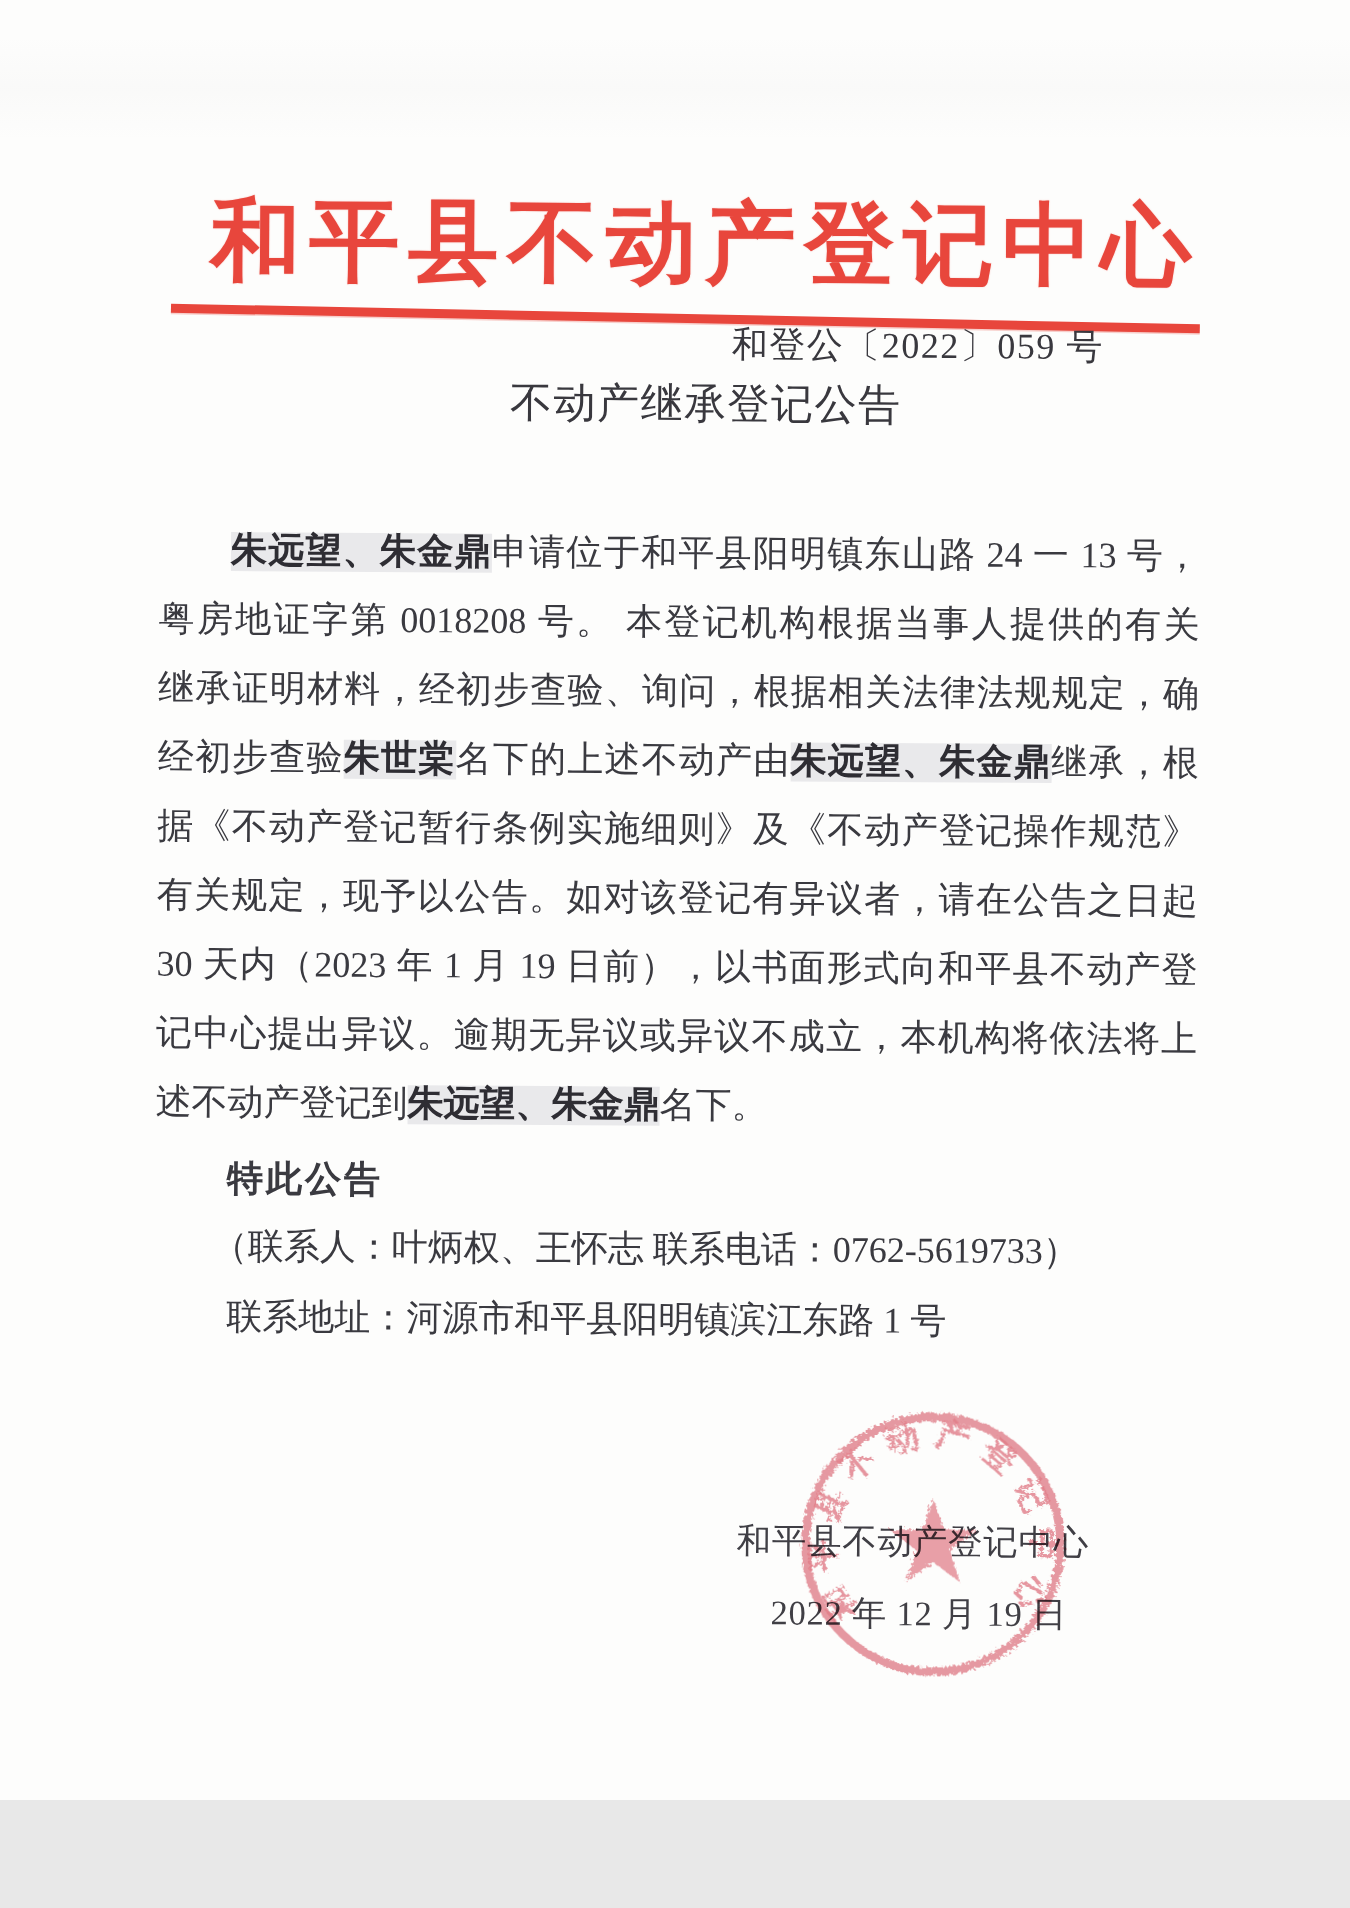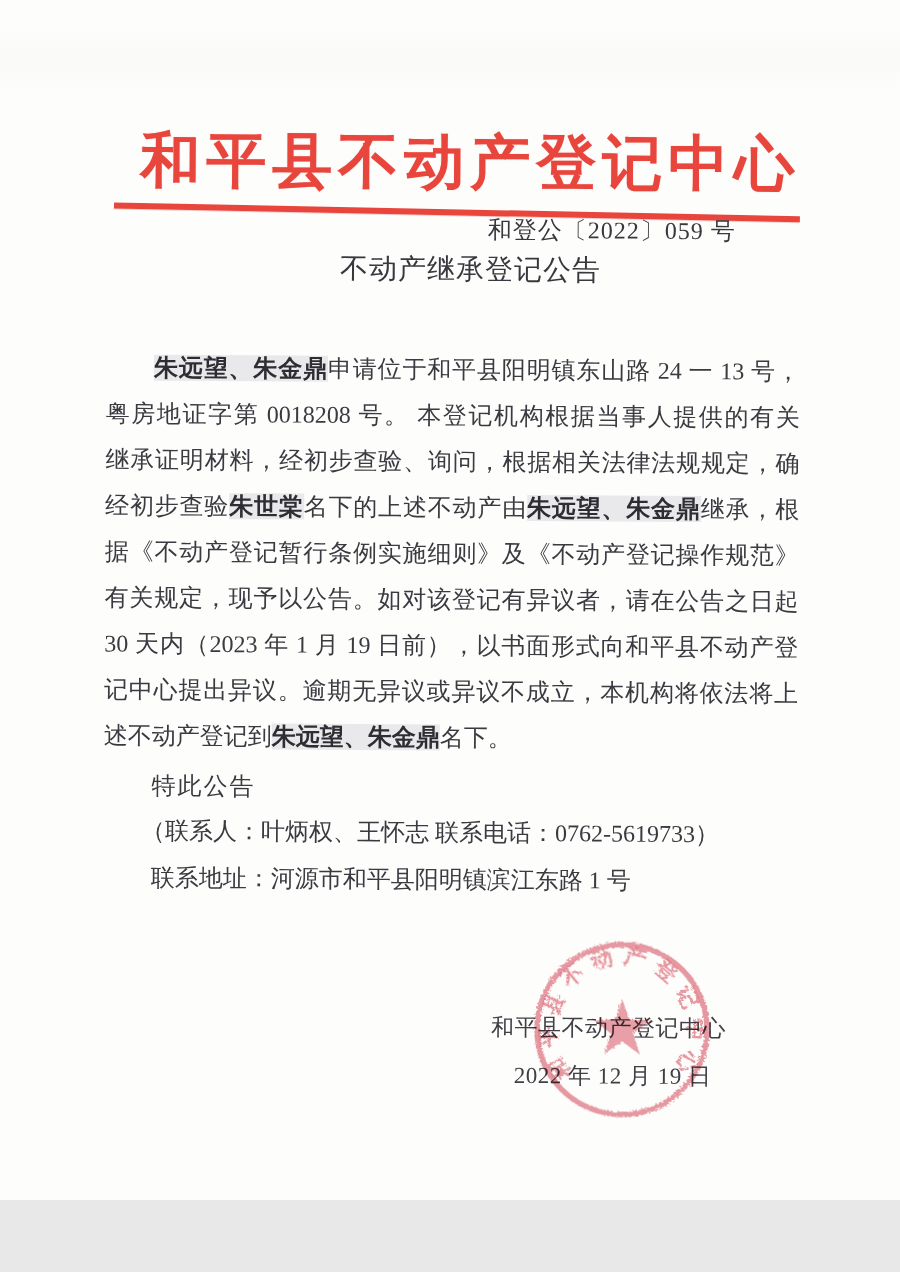--- a/index.html
+++ b/index.html
@@ -37,21 +37,21 @@
 
   .body-text { position:absolute; left:108px; top:344px; width:694px;
                font-size:24px; }
   .body-line { height:46px; line-height:46px; text-align:justify;
                text-justify:inter-ideograph; white-space:normal; }
   .body-line.fill { text-align-last:justify; }
   .body-line.indent { text-indent:48px; }
   .name-hl { font-weight:700; background:#e9e9eb; color:#2e2d33; }
 
   .closing  { position:absolute; left:156px; top:769px; font-size:24px;
-              letter-spacing:2px; white-space:nowrap; }
+              letter-spacing:2px; white-space:nowrap;font-weight:bold; }
   .contact  { position:absolute; left:146px; top:814px; font-size:24px;
               white-space:nowrap; }
   .address  { position:absolute; left:156px; top:861px; font-size:24px;
               white-space:nowrap; }
 
   .signature { position:absolute; left:497px; top:1009px; font-size:23px;
                letter-spacing:0.5px; white-space:nowrap; color:#403f45; }
   .issue-date { position:absolute; left:520px; top:1057px; font-size:23px;
                 letter-spacing:0.5px; white-space:nowrap; color:#403f45; }
 

